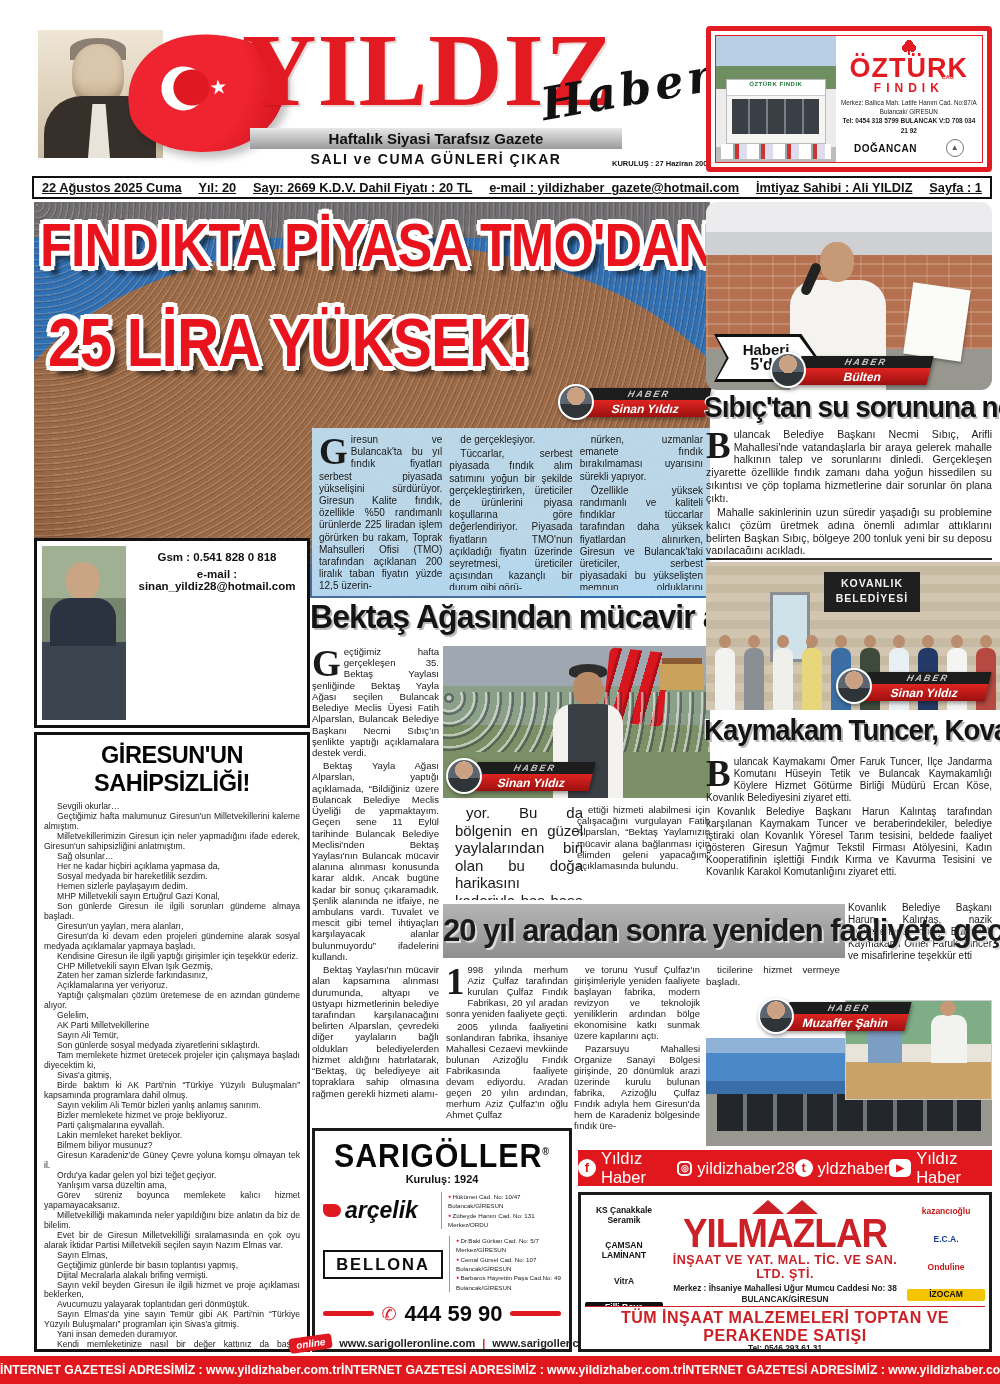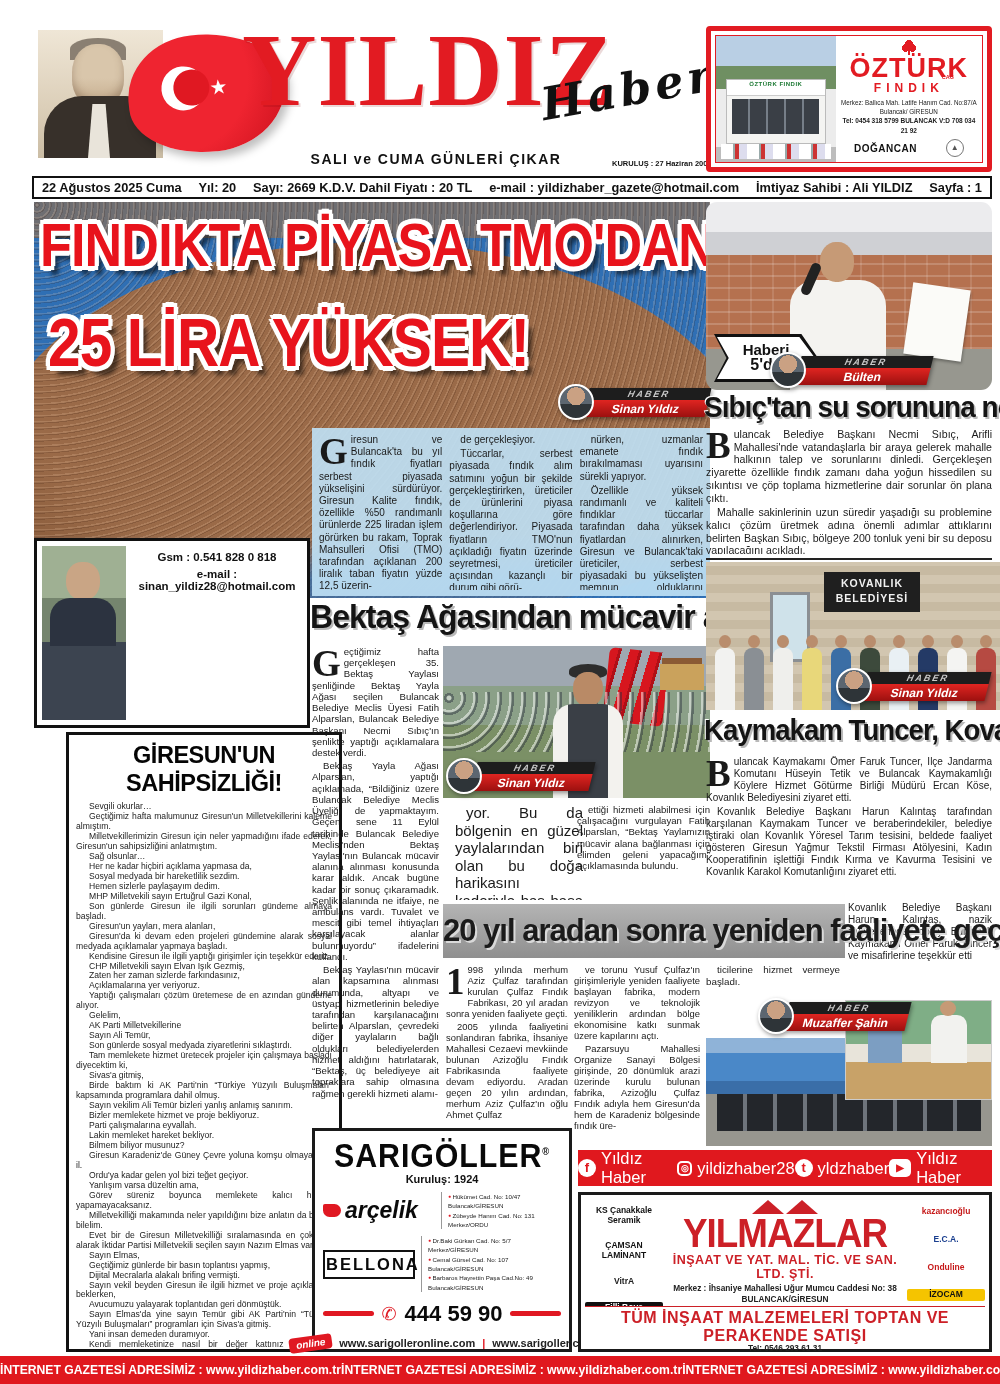--- a/index.html
+++ b/index.html
@@ -36,21 +36,21 @@
   .oz-name { font-weight:700; font-size:27px; letter-spacing:1px; color:#e21b22; line-height:1; }
   .oz-sub { font-weight:700; font-size:12px; letter-spacing:5px; color:#e21b22; line-height:1.1; }
   .oz-cag { position:absolute; right:28px; top:38px; font-size:5.5px; color:#e21b22; font-weight:700; }
   .oz-addr { font-size:6.3px; color:#222; margin-top:3px; line-height:1.45; }
   .oz-addr b { font-size:6.5px; }
   .oz-brands { display:flex; justify-content:space-around; align-items:center; margin-top:4px; }
   .oz-dogancan { font-weight:700; font-size:10px; letter-spacing:.5px; color:#111; }
   .oz-emblem { width:18px; height:18px; border-radius:50%; border:1.5px solid #777; color:#555; font-size:8px; line-height:15px; text-align:center; }
 
   
-  .datestrip { left:32px; top:176px; width:960px; height:23px; border:2px solid #111; background:#fff; display:flex; align-items:center; justify-content:space-between; padding:9px 8px; font-weight:700; font-size:12.8px; color:#111; white-space:nowrap; }
+  .datestrip { left:32px; top:176px; width:960px; height:23px; border:2px solid #111; background:#fff; display:flex; align-items:center; justify-content:space-between; padding:9px 8px; font-weight:700; font-size:12.8px; color:#111; white-space:nowrap;text-decoration:underline; }
 
   
   .lead-photo { left:34px; top:202px; width:676px; height:396px; background:linear-gradient(180deg,#6e6e72 0 36px,#2f6fb4 36px 100%); overflow:hidden; }
   .lead-photo .pile { position:absolute; left:-6%; top:10%; width:112%; height:92%; border-radius:50% 50% 40% 40%/60% 60% 30% 30%; background:radial-gradient(ellipse at 50% 45%, #9a6a48 0 62%, #855838 88%, #754c30 100%); }
   .lead-photo .grain { position:absolute; inset:0; background:repeating-radial-gradient(circle at 3px 3px, rgba(255,215,180,.18) 0 1.3px, rgba(60,30,15,.20) 1.8px 2.6px, transparent 2.6px 6px); }
   .lead-photo .tarp { position:absolute; left:0; bottom:0; width:100%; height:16%; background:linear-gradient(180deg, rgba(47,111,180,0) 0, rgba(47,111,180,.75) 70%); }
   .lead-h1 { left:40px; top:214px; width:664px; text-align:center; font-weight:700; font-size:62px; line-height:1; color:#e8131c; transform:scaleX(.84); transform-origin:left; letter-spacing:-1px; white-space:nowrap;
     text-shadow:-4px -4px 0 #fff,4px -4px 0 #fff,-4px 4px 0 #fff,4px 4px 0 #fff,-5px 0 0 #fff,5px 0 0 #fff,0 -5px 0 #fff,0 5px 0 #fff,9px 9px 5px rgba(0,0,0,.55); }
   .lead-h2 { left:48px; top:308px; width:600px; font-weight:700; font-size:68px; line-height:1; color:#e8131c; transform:scaleX(.86); transform-origin:left; letter-spacing:-1px; white-space:nowrap;
     text-shadow:-4px -4px 0 #fff,4px -4px 0 #fff,-4px 4px 0 #fff,4px 4px 0 #fff,-5px 0 0 #fff,5px 0 0 #fff,0 -5px 0 #fff,0 5px 0 #fff,9px 9px 5px rgba(0,0,0,.55); }
@@ -74,21 +74,21 @@
   .karakalem { left:34px; top:538px; width:276px; height:190px; border:3px solid #111; background:#fff; display:flex; padding:5px; gap:6px; }
   .kk-photo { width:84px; height:100%; background:linear-gradient(180deg,#9fb093 0 30%,#75856e 30% 55%,#3c4450 55%); position:relative; flex:none; }
   .kk-photo::before { content:""; position:absolute; left:24px; top:16px; width:34px; height:38px; border-radius:46%; background:#c9a585; }
   .kk-photo::after { content:""; position:absolute; left:8px; top:52px; width:66px; height:48px; border-radius:20px 20px 0 0; background:#2c3340; }
   .kk-right { flex:1; text-align:center; }
   .kk-title { font-family:"DejaVu Serif",serif; font-style:italic; font-weight:700; font-size:27px; letter-spacing:3px; color:#111; margin-top:2px; }
   .kk-author { font-family:"Liberation Serif",serif; font-style:italic; font-weight:700; font-size:22px; color:#111; margin-top:6px; }
   .kk-line { font-weight:700; font-size:11.5px; color:#111; margin-top:5px; }
 
   
-  .opinion { left:34px; top:732px; width:276px; height:620px; border:3px solid #111; background:#fff; padding:6px 7px; overflow:hidden;margin-left:32px; }
+  .opinion { left:34px; top:732px; width:276px; height:620px; border:3px solid #111; background:#fff; padding:6px 7px; overflow:hidden; }
   .op-title { text-align:center; font-weight:700; font-size:24.5px; letter-spacing:-.5px; color:#050505; transform:scaleX(.96); margin-bottom:5px; }
   .op-body p { font-size:8.6px; line-height:1.16; color:#1c1c1c; text-indent:13px; text-align:justify; margin:0; }
 
   
   .blackline { font-weight:700; color:#141414; text-align:center; white-space:nowrap; letter-spacing:-1px; text-shadow:2px 2px 0 #b9b9b9, -1px -1px 0 #fff; }
   .bektas-headline { left:310px; top:598px; width:400px; font-size:33px; transform:scaleX(.97); transform-origin:left; }
   .sibic-headline { left:704px; top:390px; width:290px; font-size:30px; transform:scaleX(.93); transform-origin:left; }
   .kovanlik-headline { left:704px; top:714px; width:290px; font-size:29px; transform:scaleX(.95); transform-origin:left; }
   .factory-headline { left:443px; top:904px; width:402px; height:54px; background:linear-gradient(180deg,#b4b4b4,#8f8f8f); text-align:center; font-weight:700; font-size:31px; line-height:54px; color:#1b1b1b; letter-spacing:-1px; white-space:nowrap; text-shadow:2px 2px 0 #d9d9d9; }
 
@@ -152,21 +152,21 @@
   .desk-photo .p2 { position:absolute; right:24px; top:14px; width:36px; height:48px; border-radius:10px 10px 0 0; background:#f2f2ef; }
 
   
   .sarigoller { left:312px; top:1128px; width:260px; height:224px; border:3px solid #1a1a1a; background:#fff; text-align:center; padding:6px 8px; }
   .sg-name { font-weight:700; font-size:33px; letter-spacing:1px; color:#090909; transform:scaleX(.92); white-space:nowrap; }
   .sg-name sup { font-size:10px; }
   .sg-kurulus { font-weight:700; font-size:11px; color:#111; margin-top:-2px; }
   .sg-row { display:flex; align-items:center; gap:6px; margin-top:7px; text-align:left; }
   .sg-arcelik { display:flex; align-items:center; gap:4px; font-style:italic; font-weight:700; font-size:23px; color:#0a0a0a; flex:none; width:112px; }
   .sg-arcblob { width:18px; height:13px; background:#e01822; border-radius:2px 7px 7px 7px; }
-  .sg-bellona { border:2.5px solid #111; font-weight:700; font-size:16.5px; letter-spacing:2px; padding:3px 1px; color:#0a0a0a; flex:none; width:92px; text-align:center; }
+  .sg-bellona { border:2.5px solid #111; font-weight:700; font-size:16.5px; letter-spacing:2px; padding:3px 1px; color:#0a0a0a; flex:none; width:120px; text-align:center; }
   .sg-addrs { border-left:1.5px solid #999; padding-left:6px; font-size:6.2px; color:#222; line-height:1.5; }
   .sg-addrs div::before { content:"● "; color:#e01822; font-size:5px; vertical-align:1px; }
   .sg-phone { display:flex; align-items:center; justify-content:center; gap:8px; margin-top:9px; }
   .sg-phone .bar { flex:1; height:5px; background:#e01822; border-radius:3px; }
   .sg-phone .num { font-weight:700; font-size:22px; color:#0a0a0a; white-space:nowrap; }
   .sg-phone .ic { color:#e01822; font-size:18px; }
   .sg-web { display:flex; align-items:center; justify-content:center; gap:7px; margin-top:9px; font-weight:700; font-size:11px; color:#222; }
   .sg-online { background:#e01822; color:#fff; font-style:italic; font-size:10px; padding:2px 7px; border-radius:4px; transform:rotate(-8deg); }
   .sg-web .sep { color:#e01822; }
 
@@ -205,20 +205,21 @@
       <div class="head"></div>
       <div class="body"></div>
       <div class="shirt"></div>
   </div>
   <div class="abs flag">
     <div class="cres"></div>
     <div class="star">★</div>
   </div>
   <div class="abs mast-title">YILDIZ</div>
   <div class="abs mast-haber">Haber</div>
+  <div class="abs mast-graybar">Haftalık Siyasi Tarafsız Gazete</div>
   <div class="abs mast-sali">SALI ve CUMA GÜNLERİ ÇIKAR</div>
   <div class="abs mast-kurulus">KURULUŞ : 27 Haziran 2006</div>
 
   <div class="abs ad-ozturk">
     <div class="inner">
       <div class="oz-photo">
         <div class="oz-build">
           <div class="oz-sign">ÖZTÜRK FINDIK</div>
           <div class="oz-win"></div>
         </div>

